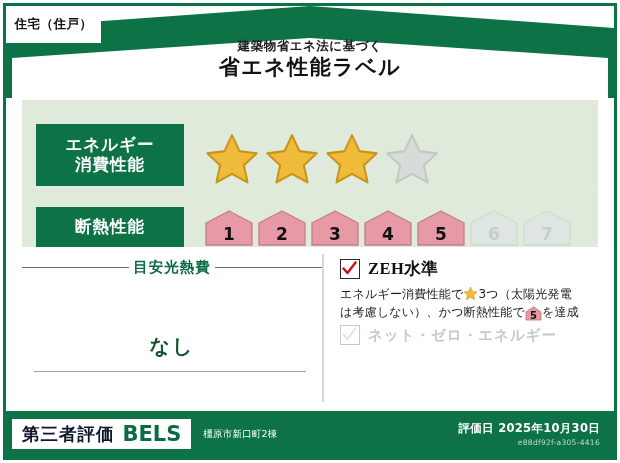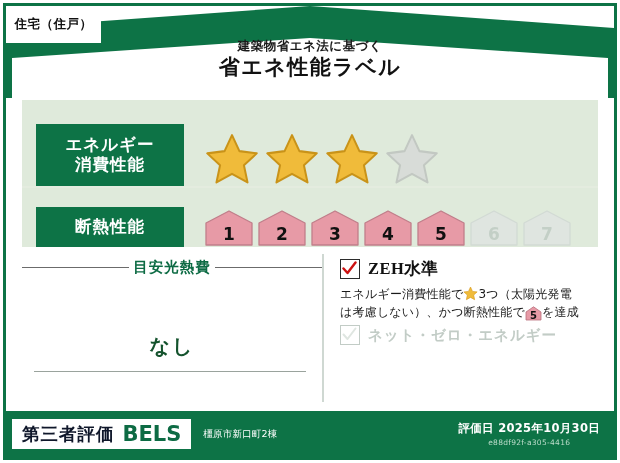--- a/index.html
+++ b/index.html
@@ -173,21 +173,21 @@
     margin-left:6px;background:#ffffff;height:30px;
     display:flex;align-items:center;padding:0 10px;gap:8px;
   }
   .bels-jp{font-size:17.5px;font-weight:bold;color:#0f172a;letter-spacing:1px;}
   .bels-en{font-size:21px;font-weight:bold;color:#0d6b44;letter-spacing:0px;}
   .addr{
     margin-left:12px;color:#ffffff;font-size:9.5px;letter-spacing:.2px;
     display:flex;gap:12px;white-space:nowrap;
   }
   .footer-right{
-    margin-left:auto;margin-right:14px;text-align:center;color:#ffffff;
+    margin-left:auto;margin-right:14px;text-align:right;color:#ffffff;
   }
   .eval-date{font-size:11.5px;font-weight:bold;letter-spacing:.3px;}
   .eval-id{font-size:7.5px;color:#bdddcb;margin-top:2px;letter-spacing:.3px;}
 </style>
 </head>
 <body>
 
 <div id="label-root">
 
   <div class="frame-outer"></div>

